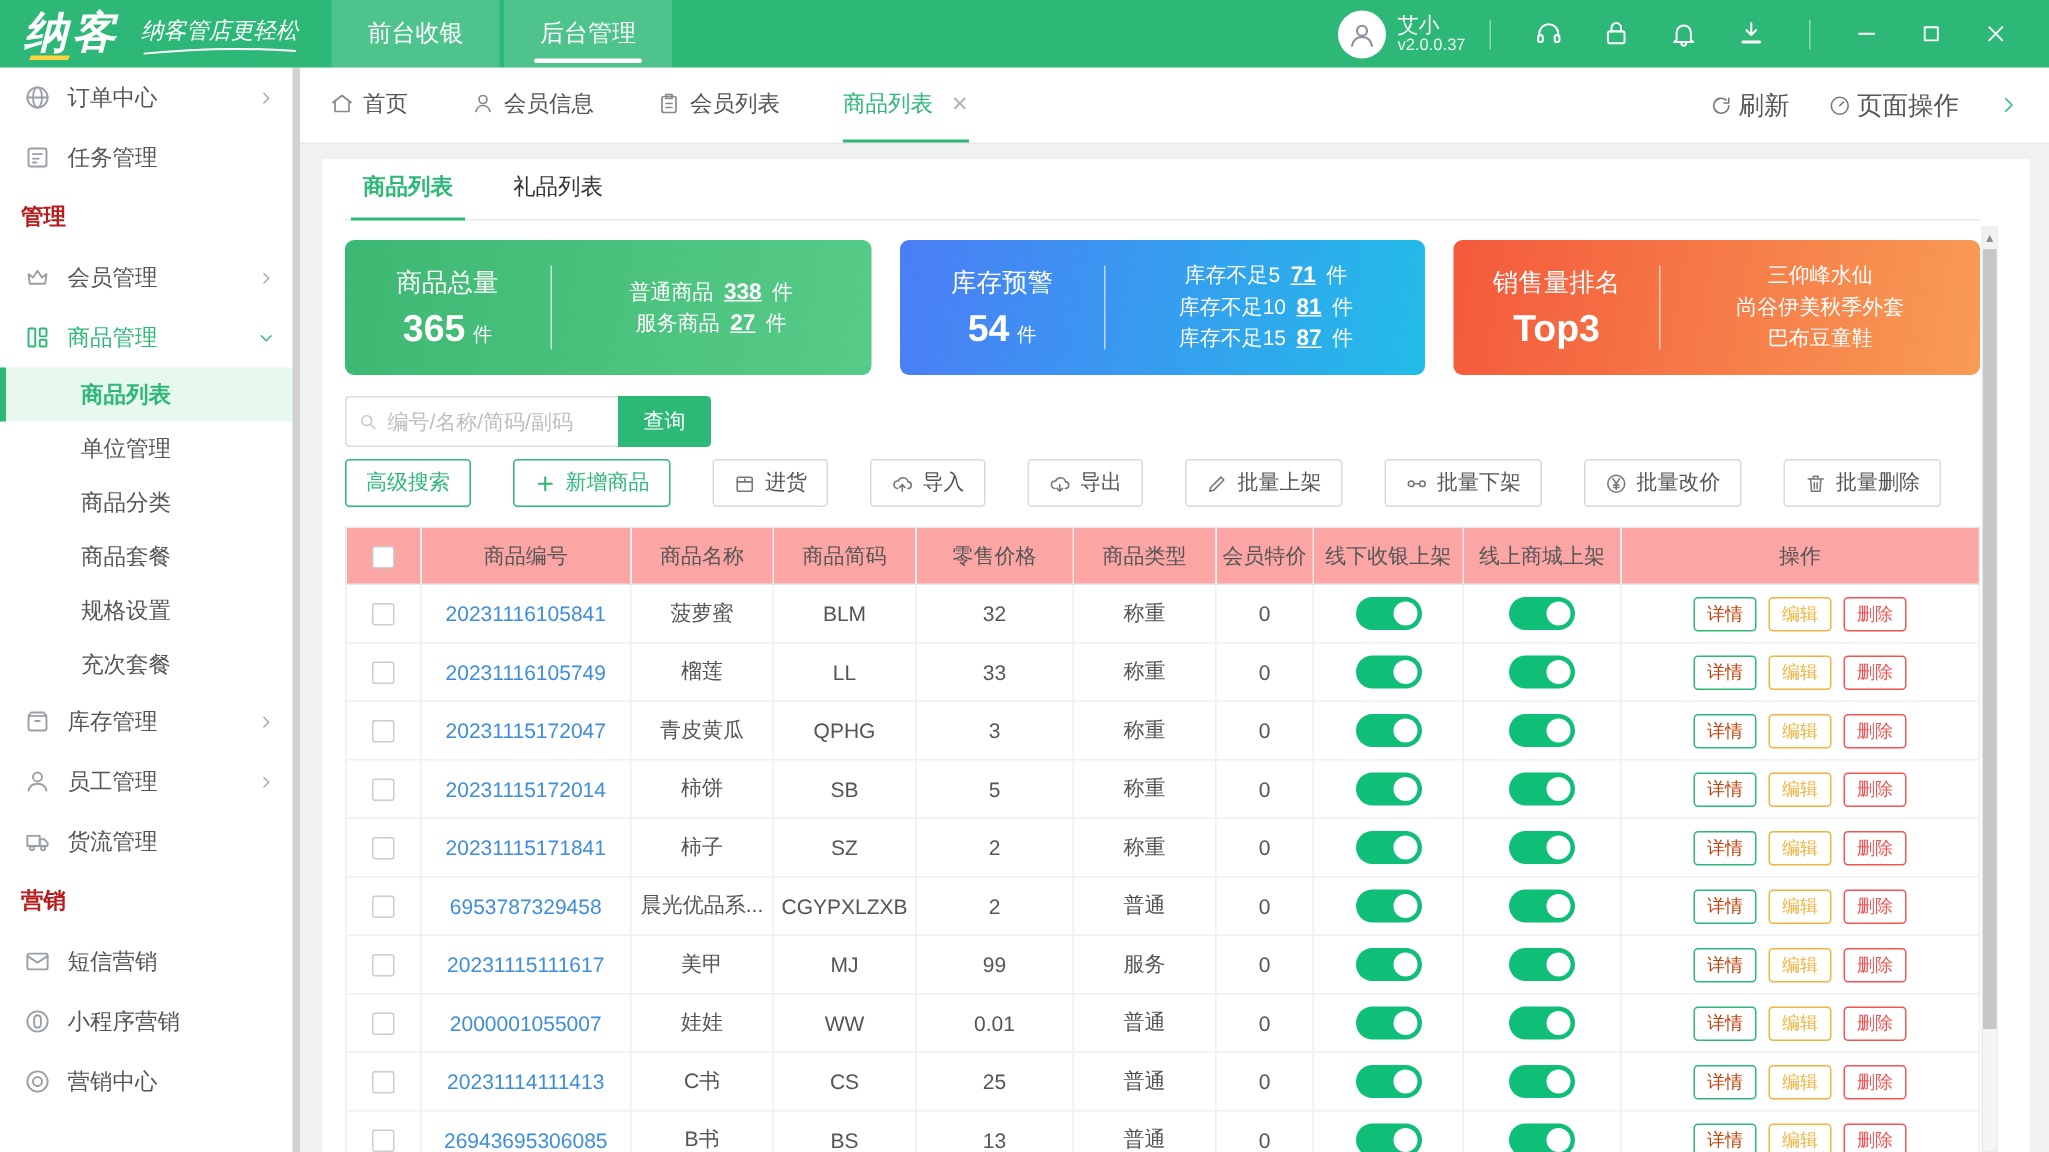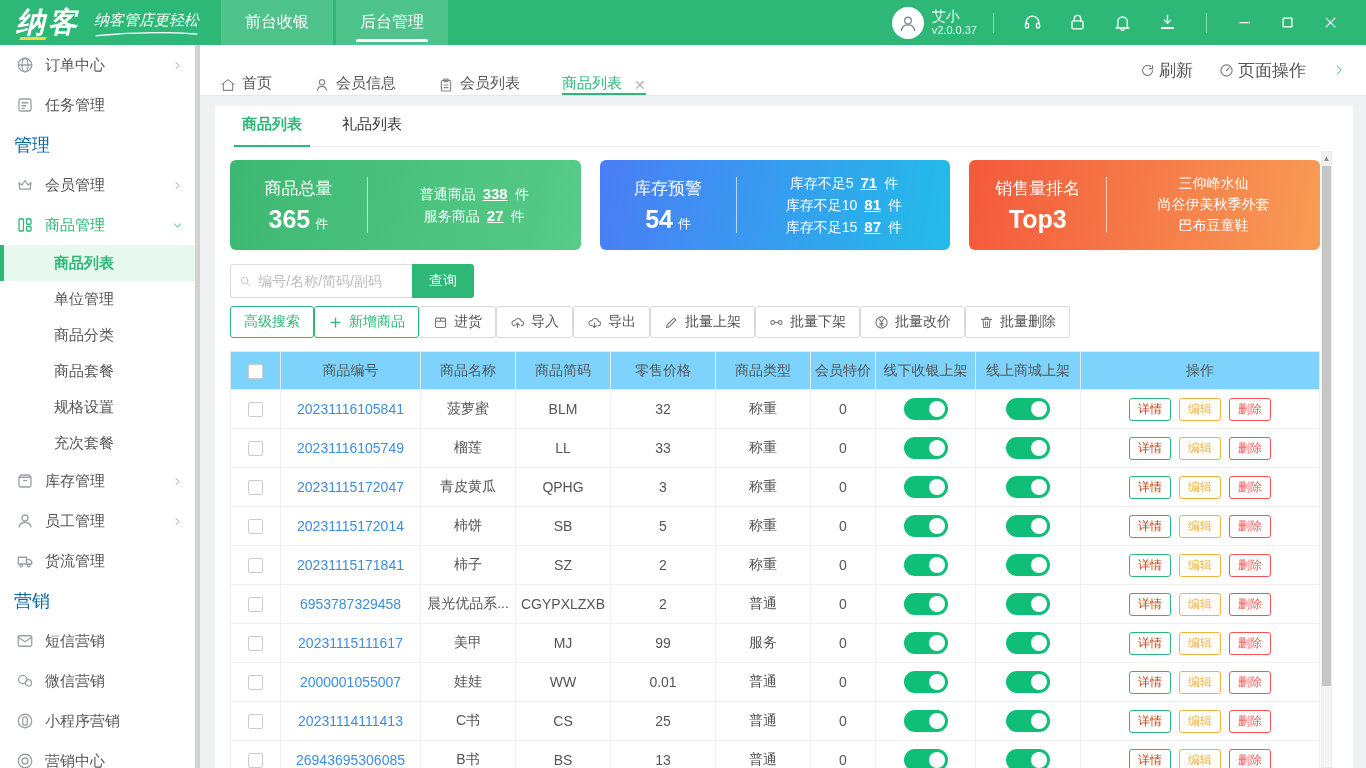--- a/index.html
+++ b/index.html
@@ -29,27 +29,27 @@
 
   
   .sidebar{position:absolute;top:45px;left:0;width:200px;bottom:0;background:#fff;overflow:hidden;z-index:20}
   .side-scroll{position:absolute;right:0;top:0;bottom:0;width:5px;background:#ececec}
   .side-scroll .thumb{position:absolute;top:0;bottom:0;left:0;right:0;background:#d2d2d2}
   .menu-item{height:40px;display:flex;align-items:center;padding:0 16px;color:#555;font-size:15px;cursor:pointer}
   .menu-item .mi{width:18px;height:18px;margin-right:11px;color:#9aa0a6}
   .menu-item .chev{margin-left:auto;width:13px;height:13px;color:#9aa0a6}
   .menu-item.active{color:#2db877}
   .menu-item.active .mi,.menu-item.active .chev{color:#2db877}
-  .menu-section{height:40px;line-height:40px;padding:0 14px;font-size:18px;font-weight:normal;color:#0369a1}
+  .menu-section{height:40px;line-height:40px;padding:0 14px;font-size:15px;font-weight:bold;color:#b91c1c}
   .menu-sub{height:36px;display:flex;align-items:center;padding-left:50px;font-size:15px;color:#555;cursor:pointer;border-left:4px solid transparent}
   .menu-sub.active{background:#e7f8ef;color:#2db877;border-left-color:#2db877;font-weight:bold}
 
   
   .tabbar{position:absolute;top:45px;left:200px;right:0;height:51px;background:#fff;border-bottom:1px solid #e7e7e7;display:flex;align-items:center;padding:0 20px;z-index:10}
-  .crumb{display:flex;align-items:flex-end;gap:6px;margin-right:42px;font-size:15px;color:#555;height:100%;cursor:pointer;border-bottom:2px solid transparent}
+  .crumb{display:flex;align-items:center;gap:6px;margin-right:42px;font-size:15px;color:#555;height:100%;cursor:pointer;border-bottom:2px solid transparent}
   .crumb .ci{width:16px;height:16px;color:#888}
   .crumb.active{color:#2db877;border-bottom-color:#2db877}
   .crumb .x{color:#b5b5b5;font-size:14px;margin-left:6px}
   .tab-actions{margin-left:auto;display:flex;align-items:center;gap:26px;color:#555;font-size:17px}
   .tab-act{display:flex;align-items:center;gap:4px;cursor:pointer}
   .tab-act .ci{width:15px;height:15px;color:#777}
   .tab-exp{width:14px;height:14px;color:#2db877;cursor:pointer}
 
   
   .content{position:absolute;top:96px;left:200px;right:0;bottom:0;background:#f0f1f3;padding:10px 13px 0 15px}
@@ -70,28 +70,28 @@
   .stat-line{font-size:14px;white-space:nowrap}
   .stat-line .n{font-weight:bold;text-decoration:underline;margin:0 7px;font-size:15px;cursor:pointer}
 
   .search-row{margin-top:14px;display:flex;align-items:stretch}
   .search-box{width:182px;height:34px;border:1px solid #dcdcdc;border-right:none;border-radius:3px 0 0 3px;display:flex;align-items:center;padding:0 8px;background:#fff}
   .search-box .ci{width:15px;height:15px;color:#c4c4c4;margin-right:6px}
   .search-box input{border:none;outline:none;width:100%;font-size:14px;color:#333;font-family:Liberation Sans, sans-serif}
   .search-box input::placeholder{color:#bdbdbd}
   .search-btn{width:62px;height:34px;background:#2db877;color:#fff;border-radius:0 3px 3px 0;display:flex;align-items:center;justify-content:center;font-size:14px;cursor:pointer}
 
-  .toolbar{margin-top:8px;display:flex;gap:0}
+  .toolbar{margin-top:8px;display:flex;gap:28px}
   .tbtn{height:32px;padding:0 13px;border:1px solid #d9d9d9;border-radius:3px;background:#fff;display:flex;align-items:center;gap:6px;font-size:14px;color:#555;cursor:pointer;white-space:nowrap}
   .tbtn .ci{width:15px;height:15px;color:#777}
   .tbtn.green{border-color:#2db877;color:#2db877}
   .tbtn.green .ci{color:#2db877}
 
   table{margin-top:13px;width:100%;border-collapse:collapse;table-layout:fixed}
-  th{background:#7dd3fc;height:38px;font-weight:normal;color:#555;font-size:14px;border:1px solid #e7e7e7;overflow:hidden;white-space:nowrap}
+  th{background:#fca5a5;height:38px;font-weight:normal;color:#555;font-size:14px;border:1px solid #e7e7e7;overflow:hidden;white-space:nowrap}
   td{height:39px;text-align:center;font-size:14px;color:#555;border:1px solid #f0f0f0;background:#fff;overflow:hidden;white-space:nowrap}
   .cb{width:15px;height:15px;border:1px solid #ccc;border-radius:2px;background:#fff;display:inline-block;cursor:pointer;vertical-align:middle}
   .code{color:#3e8ddd;cursor:pointer}
   .toggle{width:44px;height:22px;border-radius:11px;background:#0fbe77;position:relative;display:inline-block;cursor:pointer;vertical-align:middle}
   .toggle::after{content:"";position:absolute;right:3px;top:3px;width:16px;height:16px;border-radius:50%;background:#fff}
   .act{display:inline-block;padding:2px 8px;border:1px solid;border-radius:3px;font-size:12px;margin:0 4px;cursor:pointer;background:#fff}
   .act.detail{color:#c2410c;border-color:#2db877}
   .act.edit{color:#f0b33c;border-color:#f0b33c}
   .act.del{color:#f25555;border-color:#f25555}
 
@@ -286,29 +286,20 @@
       </div>
       <div class="menu-section">营销</div>
       <div class="menu-item">
         <span class="ic mi">
           <svg viewBox="0 0 24 24">
             <rect x="3" y="5" width="18" height="14" rx="2"></rect>
             <path d="M3 7l9 6 9-6"></path>
           </svg>
         </span>
         <span>短信营销</span>
-      </div>
-      <div class="menu-item">
-        <span class="ic mi">
-          <svg viewBox="0 0 24 24">
-            <circle cx="9" cy="10" r="5.5"></circle>
-            <circle cx="16.5" cy="14.5" r="4.2"></circle>
-          </svg>
-        </span>
-        <span>微信营销</span>
       </div>
       <div class="menu-item">
         <span class="ic mi">
           <svg viewBox="0 0 24 24">
             <circle cx="12" cy="12" r="9"></circle>
             <path d="M9 14.5V9.5a3 3 0 0 1 6 0v5a3 3 0 0 1-6 0"></path>
           </svg>
         </span>
         <span>小程序营销</span>
       </div>

